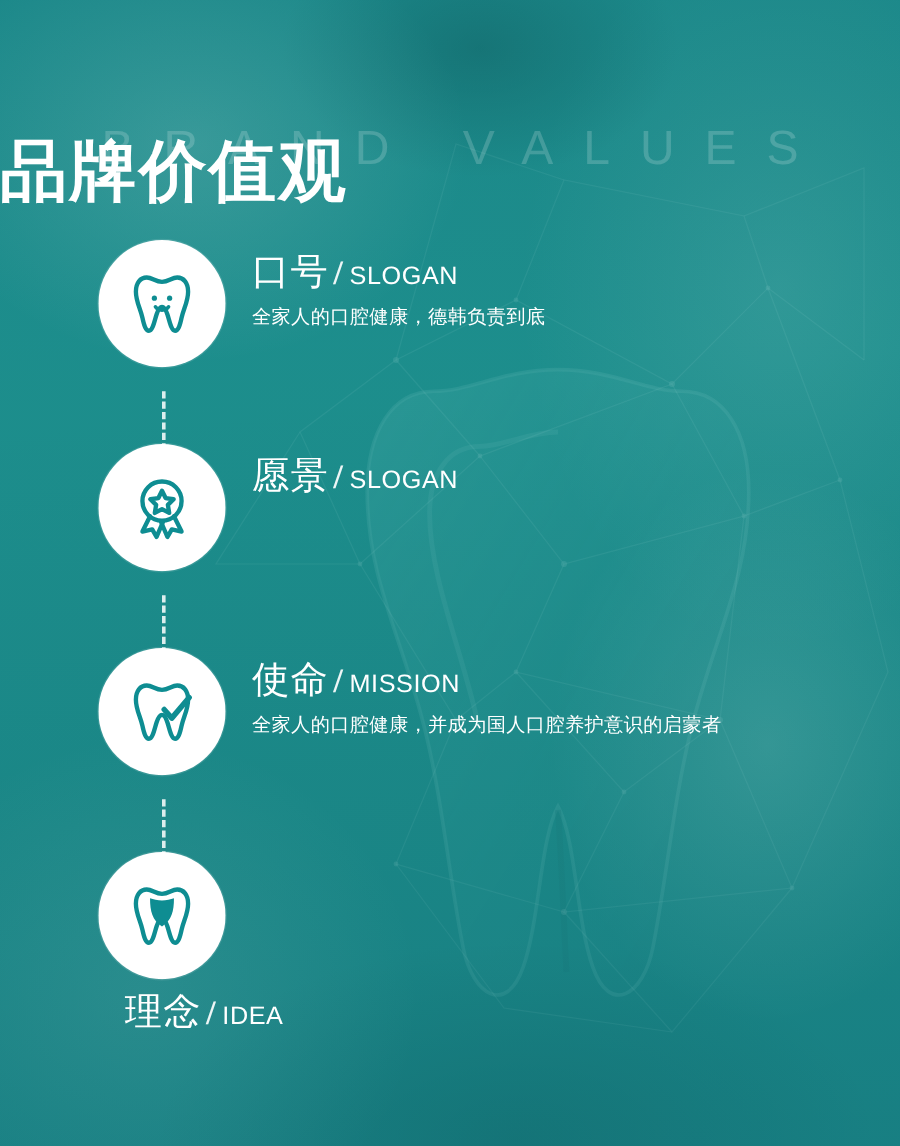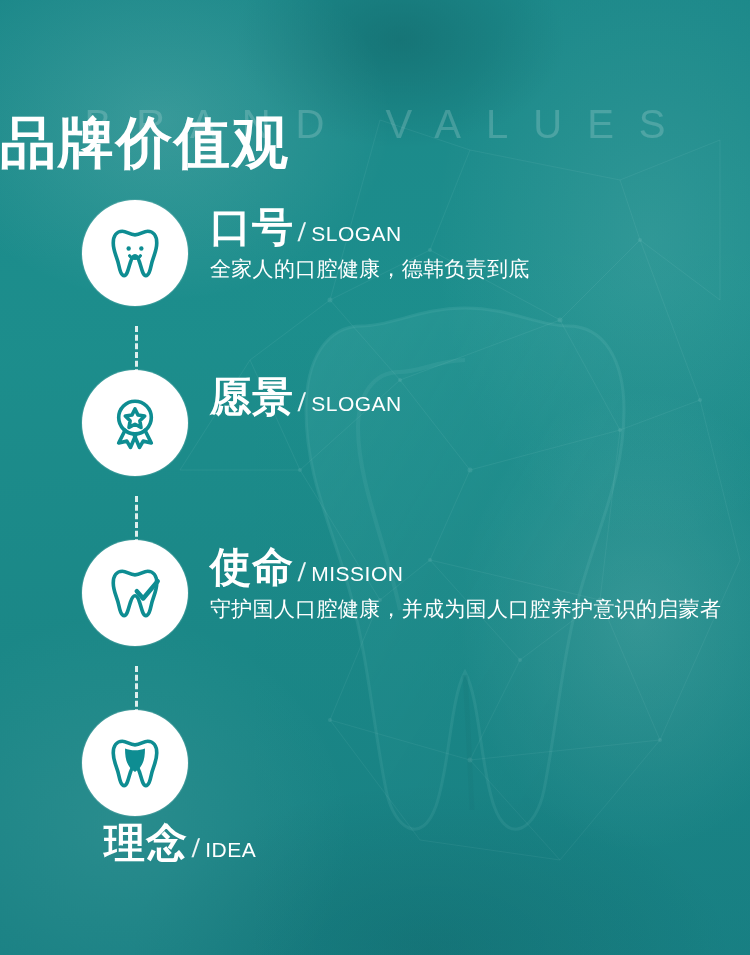--- a/index.html
+++ b/index.html
@@ -130,40 +130,40 @@
     color:#ffffff;
   }
 
   .label-row {
     display:flex;
     align-items:baseline;
     white-space:nowrap;
     margin-bottom:6px;
   }
   .label-cn {
-    font-size:41px;
-    font-weight:bold;
+    font-size:31px;
+    font-weight:normal;
     line-height:34px;
     letter-spacing:1px;
   }
   .slash {
     font-size:26px;
     font-weight:300;
     margin:0 6px 0 4px;
     color:rgba(255,255,255,.92);
     transform:skewX(-4deg);
   }
   .label-en {
     font-size:21px;
     font-weight:normal;
     letter-spacing:.5px;
     color:#ffffff;
   }
   .desc {
-    font-size:21px;
+    font-size:16px;
     line-height:29px;
     font-weight:400;
     color:#ffffff;
     max-width:520px;
     letter-spacing:.3px;
   }
 </style>
 </head>
 <body>
 
@@ -306,21 +306,21 @@
             <path d="M34 30 L41 38 L57 19" stroke-width="5"></path>
           </svg>
         </span>
       </div>
       <div class="item-text">
         <div class="label-row">
           <span class="label-cn">使命</span>
           <span class="slash">/</span>
           <span class="label-en">MISSION</span>
         </div>
-        <div class="desc">守护国人口腔健康，并成为国人口腔养护意识的启蒙者</div>
+        <div class="desc">全家人的口腔健康，并成为国人口腔养护意识的启蒙者</div>
       </div>
     </div>
 
     <div class="item">
       <div class="icon-circle">
         <span>
           <svg viewBox="0 0 64 64" xmlns="http://www.w3.org/2000/svg" fill="none" stroke="#0e8d92" stroke-width="4" stroke-linecap="round" stroke-linejoin="round">
             <path d="M32 12 C26 12, 23 8, 18 8 C12 8, 8 13, 8 21
                      C8 30, 12 36, 14 45 C15.5 52, 17 57, 20 57
                      C23.5 57, 25 48, 27 42 C28.5 37.5, 30 35, 32 35

